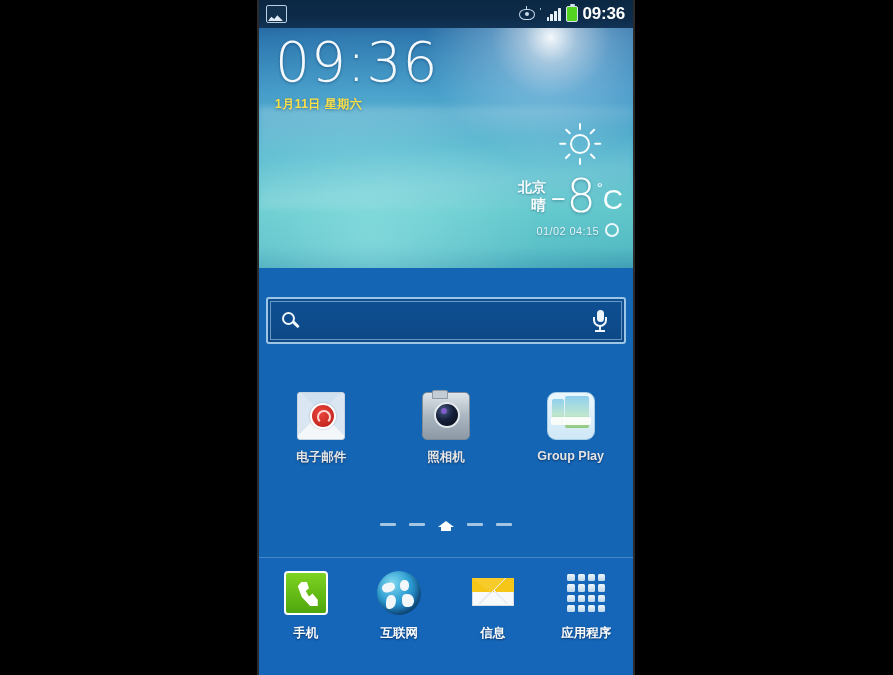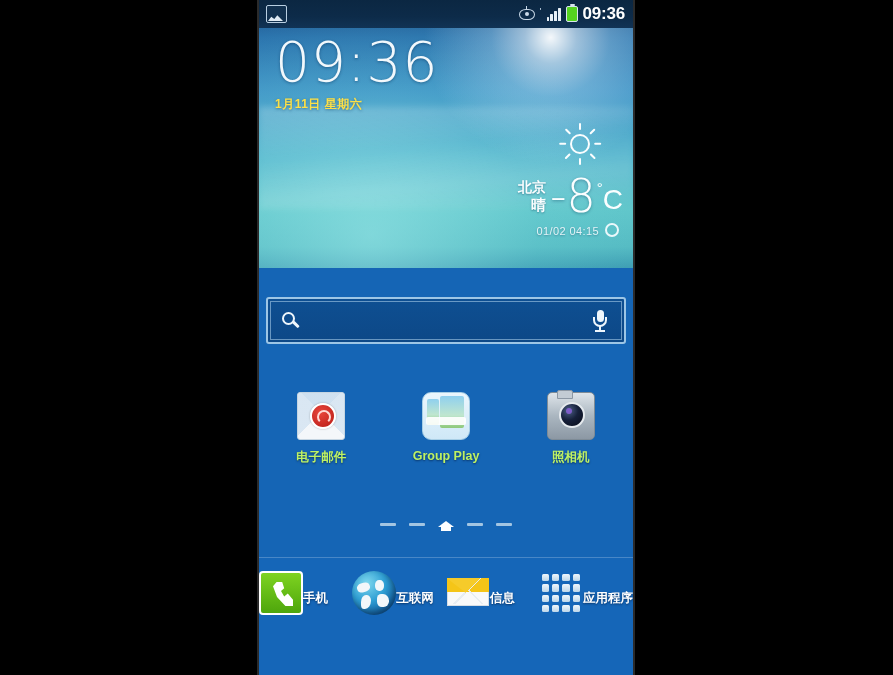--- a/index.html
+++ b/index.html
@@ -101,21 +101,21 @@
   .mic{position:relative;width:16px;height:22px;margin-right:16px;}
   .mic .cap{position:absolute;left:4.5px;top:0;width:7px;height:12px;border-radius:4px;background:#eef6fc;}
   .mic .arc{position:absolute;left:1px;top:7px;width:14px;height:10px;border:2px solid #eef6fc;border-top:none;border-radius:0 0 8px 8px;box-sizing:border-box;}
   .mic .stem{position:absolute;left:7px;top:16px;width:2px;height:5px;background:#eef6fc;}
   .mic .base{position:absolute;left:3px;top:20px;width:10px;height:2px;background:#eef6fc;}
 
   
   #appgrid{position:absolute;left:0;top:392px;width:374px;display:flex;z-index:10;}
   .app{flex:1;display:flex;flex-direction:column;align-items:center;}
   .app .ico{width:46px;height:46px;position:relative;}
-  .app .lbl{margin-top:9px;color:#bef264;font-size:12.5px;font-weight:bold;text-shadow:0 1px 2px rgba(0,20,50,0.6);white-space:nowrap;}
+  .app .lbl{margin-top:9px;color:#e5e5e5;font-size:12.5px;font-weight:bold;text-shadow:0 1px 2px rgba(0,20,50,0.6);white-space:nowrap;}
 
   
   .ic-email{background:#f4f7fa;border-radius:3px;border:1px solid #c5d5e2;overflow:hidden;}
   .ic-email .flap{position:absolute;left:0;top:0;width:100%;height:100%;
     background:linear-gradient(135deg,rgba(200,220,238,0.6) 0 46%,transparent 46%),
                linear-gradient(225deg,rgba(200,220,238,0.6) 0 46%,transparent 46%);}
   .ic-email .seal{position:absolute;left:12px;top:10px;width:22px;height:22px;border-radius:50%;
     background:radial-gradient(circle at 40% 35%,#e8453c,#b81c16);border:2px solid #fff;box-shadow:0 0 2px rgba(0,0,0,0.3);}
   .ic-email .seal:after{content:"";position:absolute;left:5px;top:5px;width:10px;height:10px;border:2px solid #ffd9d5;border-radius:50%;border-bottom-color:transparent;}
 
@@ -146,21 +146,21 @@
   .homedot{position:relative;width:16px;height:13px;}
   .homedot:before{content:"";position:absolute;left:0;top:3px;width:0;height:0;border-left:8px solid transparent;border-right:8px solid transparent;border-bottom:6px solid #ffffff;}
   .homedot:after{content:"";position:absolute;left:3px;top:8px;width:10px;height:5px;background:#ffffff;}
 
   
   #dock{
     position:absolute;left:0;top:557px;width:374px;height:118px;
     background:#1566b8;border-top:1px solid rgba(255,255,255,0.22);z-index:10;
     display:flex;align-items:flex-start;padding-top:13px;box-sizing:border-box;
   }
-  .dapp{flex:1;display:flex;flex-direction:row;align-items:center;position:relative;}
+  .dapp{flex:1;display:flex;flex-direction:column;align-items:center;position:relative;}
   .dapp .ico{width:44px;height:44px;position:relative;}
   .dapp .lbl{margin-top:10px;color:#ffffff;font-size:12.5px;font-weight:bold;text-shadow:0 1px 2px rgba(0,20,50,0.6);white-space:nowrap;}
 
   
   .ic-phone{background:linear-gradient(180deg,#7ed321 0%,#4ea60c 100%);border-radius:4px;border:2px solid #ffffff;box-sizing:border-box;}
   .ic-phone:after{content:"";position:absolute;left:12px;top:9px;width:20px;height:24px;
     background:#ffffff;
     clip-path:polygon(18% 0,46% 0,56% 26%,40% 38%,56% 60%,74% 48%,100% 74%,100% 100%,62% 100%,20% 62%,0 18%);}
 
   
@@ -272,34 +272,34 @@
 
       <div class="app">
         <div class="ico ic-email">
           <div class="flap"></div>
             <div class="seal"></div>
         </div>
         <div class="lbl">电子邮件</div>
       </div>
 
       <div class="app">
+        <div class="ico ic-cam">
+          <div class="top"></div>
+            <div class="lens"></div>
+        </div>
+        <div class="lbl">照相机</div>
+      </div>
+
+      <div class="app">
         <div class="ico ic-gp">
           <div class="panel p1"></div>
             <div class="panel p2"></div>
             <div class="bar"></div>
         </div>
         <div class="lbl">Group Play</div>
-      </div>
-
-      <div class="app">
-        <div class="ico ic-cam">
-          <div class="top"></div>
-            <div class="lens"></div>
-        </div>
-        <div class="lbl">照相机</div>
       </div>
 
 
     </div>
 
     <div id="pager">
       <div class="dash"></div>
       <div class="dash"></div>
       <div class="homedot"></div>
       <div class="dash"></div>

